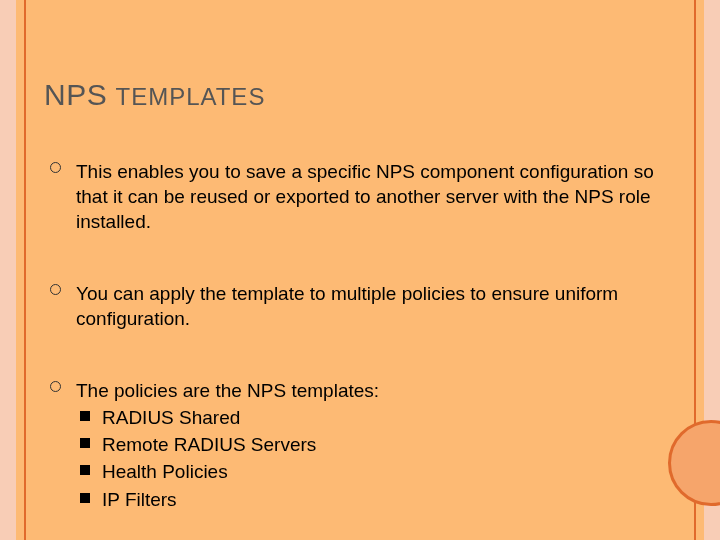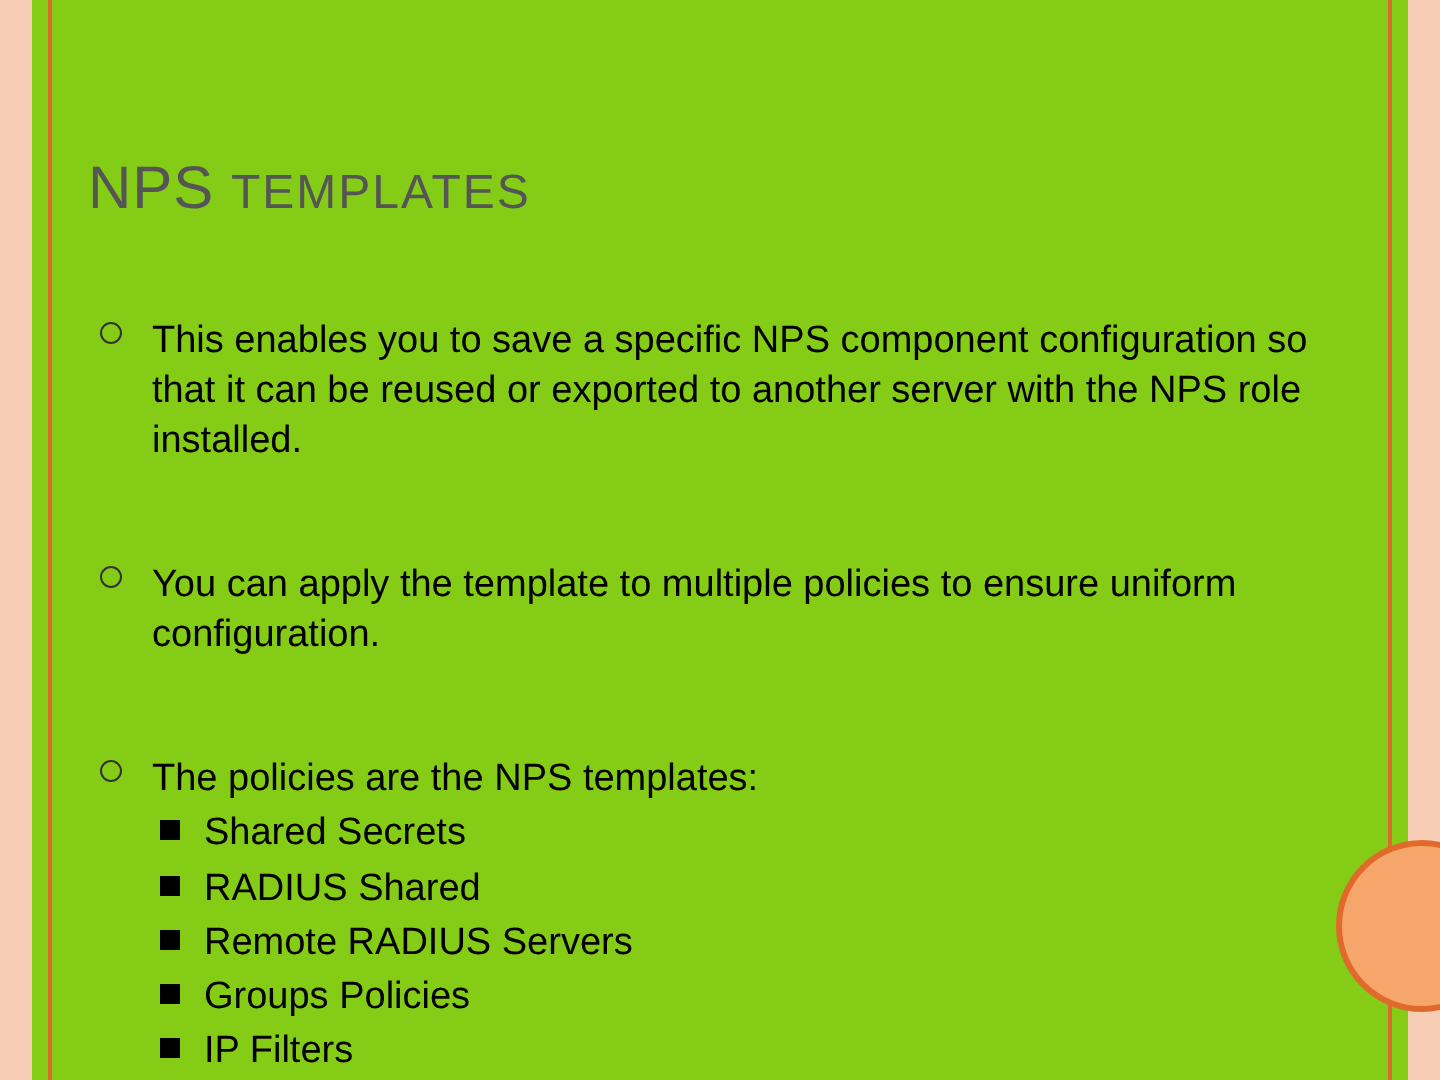--- a/index.html
+++ b/index.html
@@ -8,21 +8,21 @@
     width: 720px;
     height: 540px;
     background: #ffffff;
     overflow: hidden;
     font-family: Arial, "Helvetica Neue", sans-serif;
   }
   .slide {
     position: relative;
     width: 720px;
     height: 540px;
-    background: #84cc16;
+    background: #fdba74;
     box-sizing: border-box;
   }
   .band-left {
     position: absolute;
     left: 0;
     top: 0;
     width: 16px;
     height: 540px;
     background: #f8cdb6;
   }
@@ -149,33 +149,32 @@
       <li>
         <span class="bullet-mark"></span>
         <span>You can apply the template to multiple policies to ensure uniform configuration.</span>
       </li>
       <li>
         <span class="bullet-mark"></span>
         <span>The policies are the NPS templates:</span>
         <ul class="subs">
           <li>
             <span class="sq"></span>
-            <span>Shared Secrets</span>
           </li>
           <li>
             <span class="sq"></span>
             <span>RADIUS Shared</span>
           </li>
           <li>
             <span class="sq"></span>
             <span>Remote RADIUS Servers</span>
           </li>
           <li>
             <span class="sq"></span>
-            <span>Groups Policies</span>
+            <span>Health Policies</span>
           </li>
           <li>
             <span class="sq"></span>
           </li>
           <li>
             <span class="sq"></span>
             <span>IP Filters</span>
           </li>
         </ul>
       </li>

